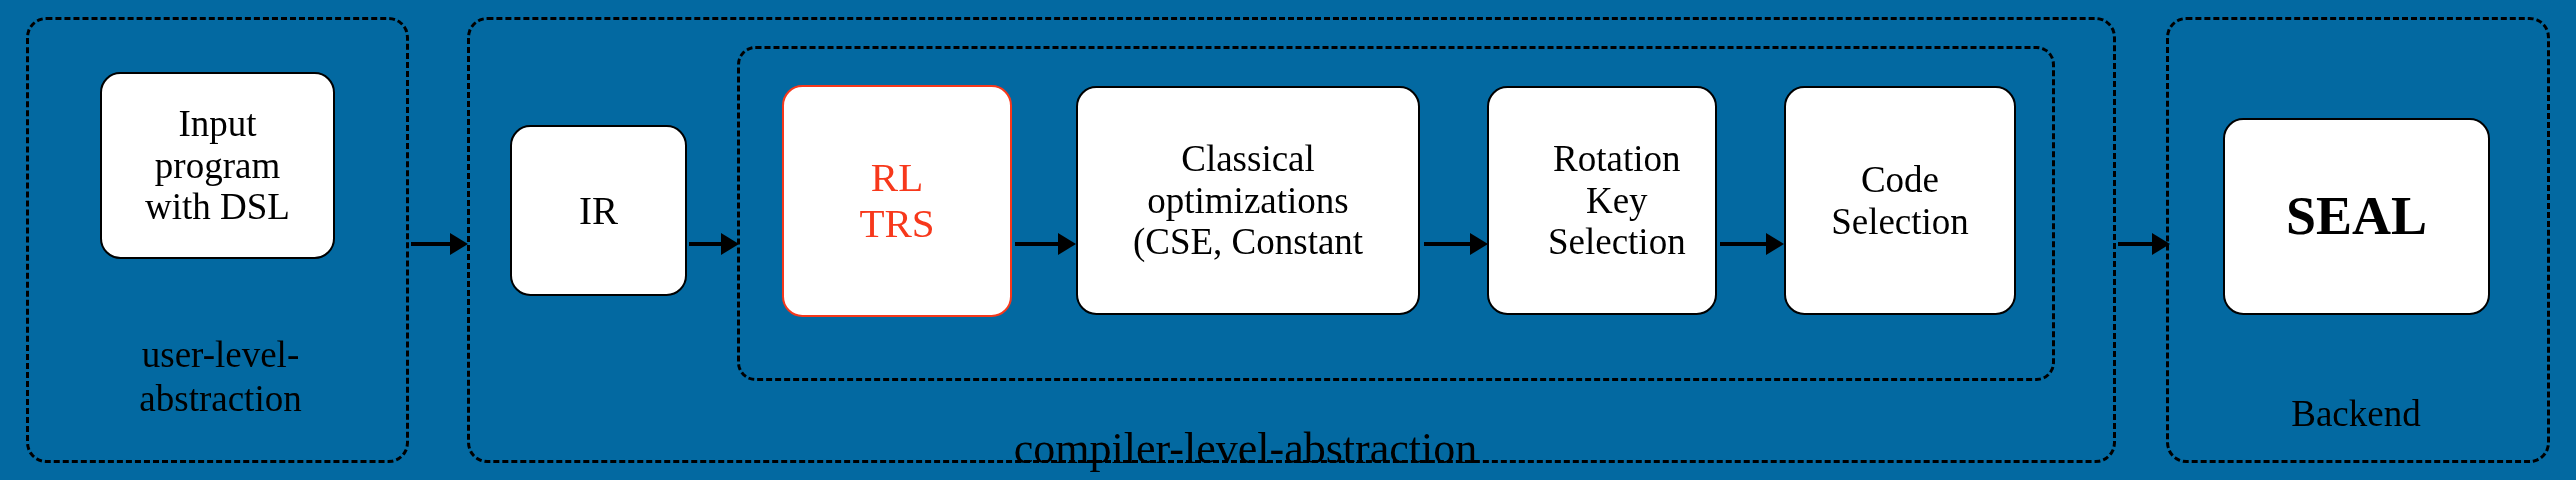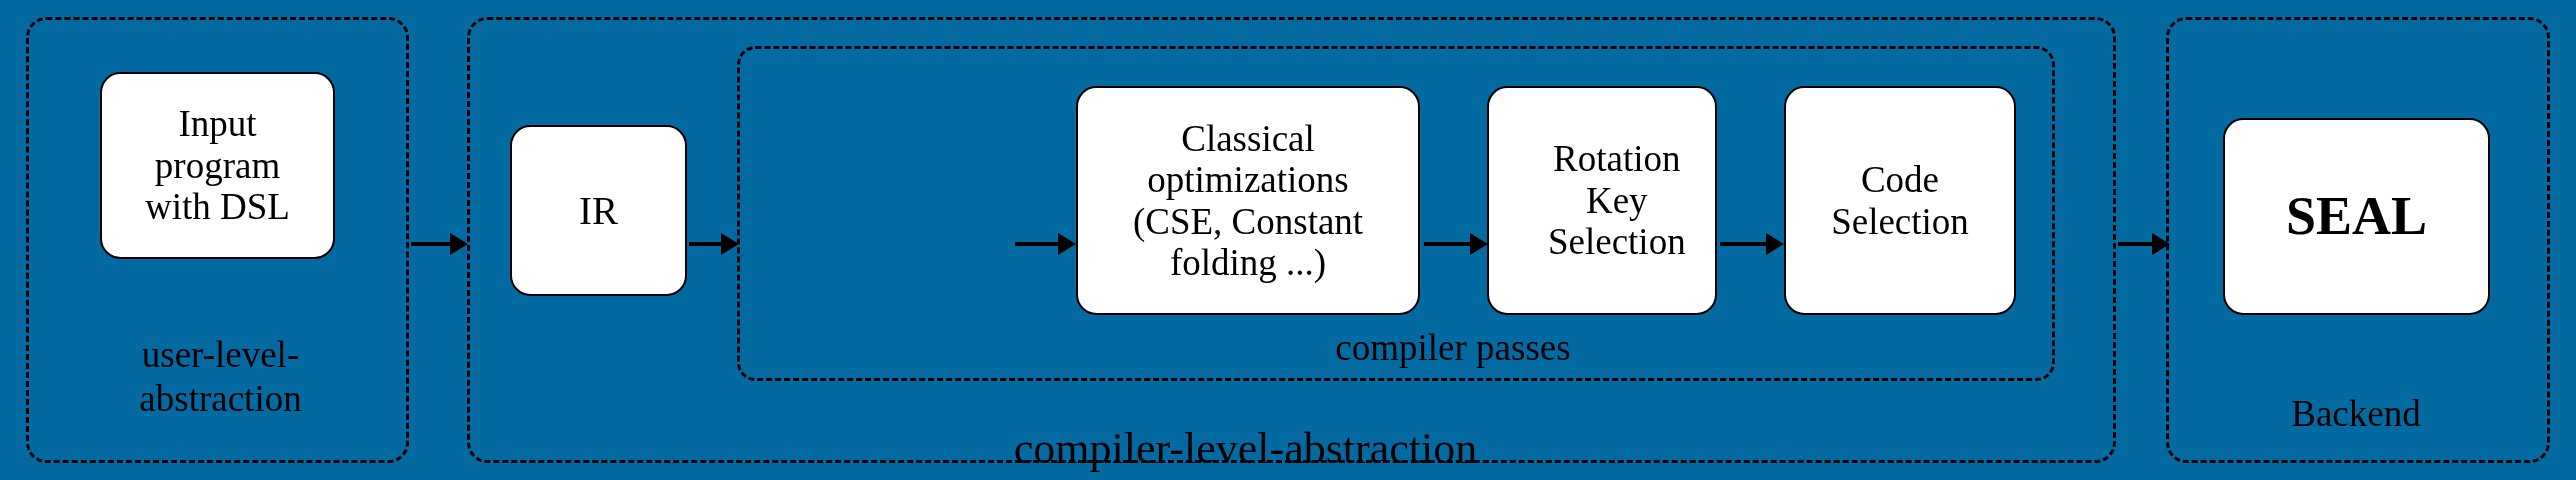--- a/index.html
+++ b/index.html
@@ -142,32 +142,37 @@
     </span>
   </div>
 
   <div class="abs arrow" id="arrow-2">
     <div class="shaft"></div>
     <div class="head"></div>
   </div>
 
   <div class="abs group-box inner" id="passes-group"></div>
 
+  <div class="abs node red" id="rltrs-node">
+    <span class="lines">
+      <span>RL</span>
+      <span>TRS</span>
+    </span>
+  </div>
 
   <div class="abs arrow" id="arrow-3">
     <div class="shaft"></div>
     <div class="head"></div>
   </div>
 
   <div class="abs node" id="classical-node">
     <span class="lines">
       <span>Classical</span>
       <span>optimizations</span>
       <span>(CSE, Constant</span>
-      <span>folding ...)</span>
     </span>
   </div>
 
   <div class="abs arrow" id="arrow-4">
     <div class="shaft"></div>
     <div class="head"></div>
   </div>
 
   <div class="abs node" id="rotation-node">
     <span class="lines">
@@ -182,21 +187,20 @@
     <div class="head"></div>
   </div>
 
   <div class="abs node" id="codegen-node">
     <span class="lines">
       <span>Code</span>
       <span>Selection</span>
     </span>
   </div>
 
-  <div class="abs caption" id="passes-caption">compiler passes</div>
 
   <div class="abs caption" id="compiler-caption">compiler-level-abstraction</div>
 
   <div class="abs arrow" id="arrow-6">
     <div class="shaft"></div>
     <div class="head"></div>
   </div>
 
   <div class="abs group-box" id="backend-group"></div>
 

